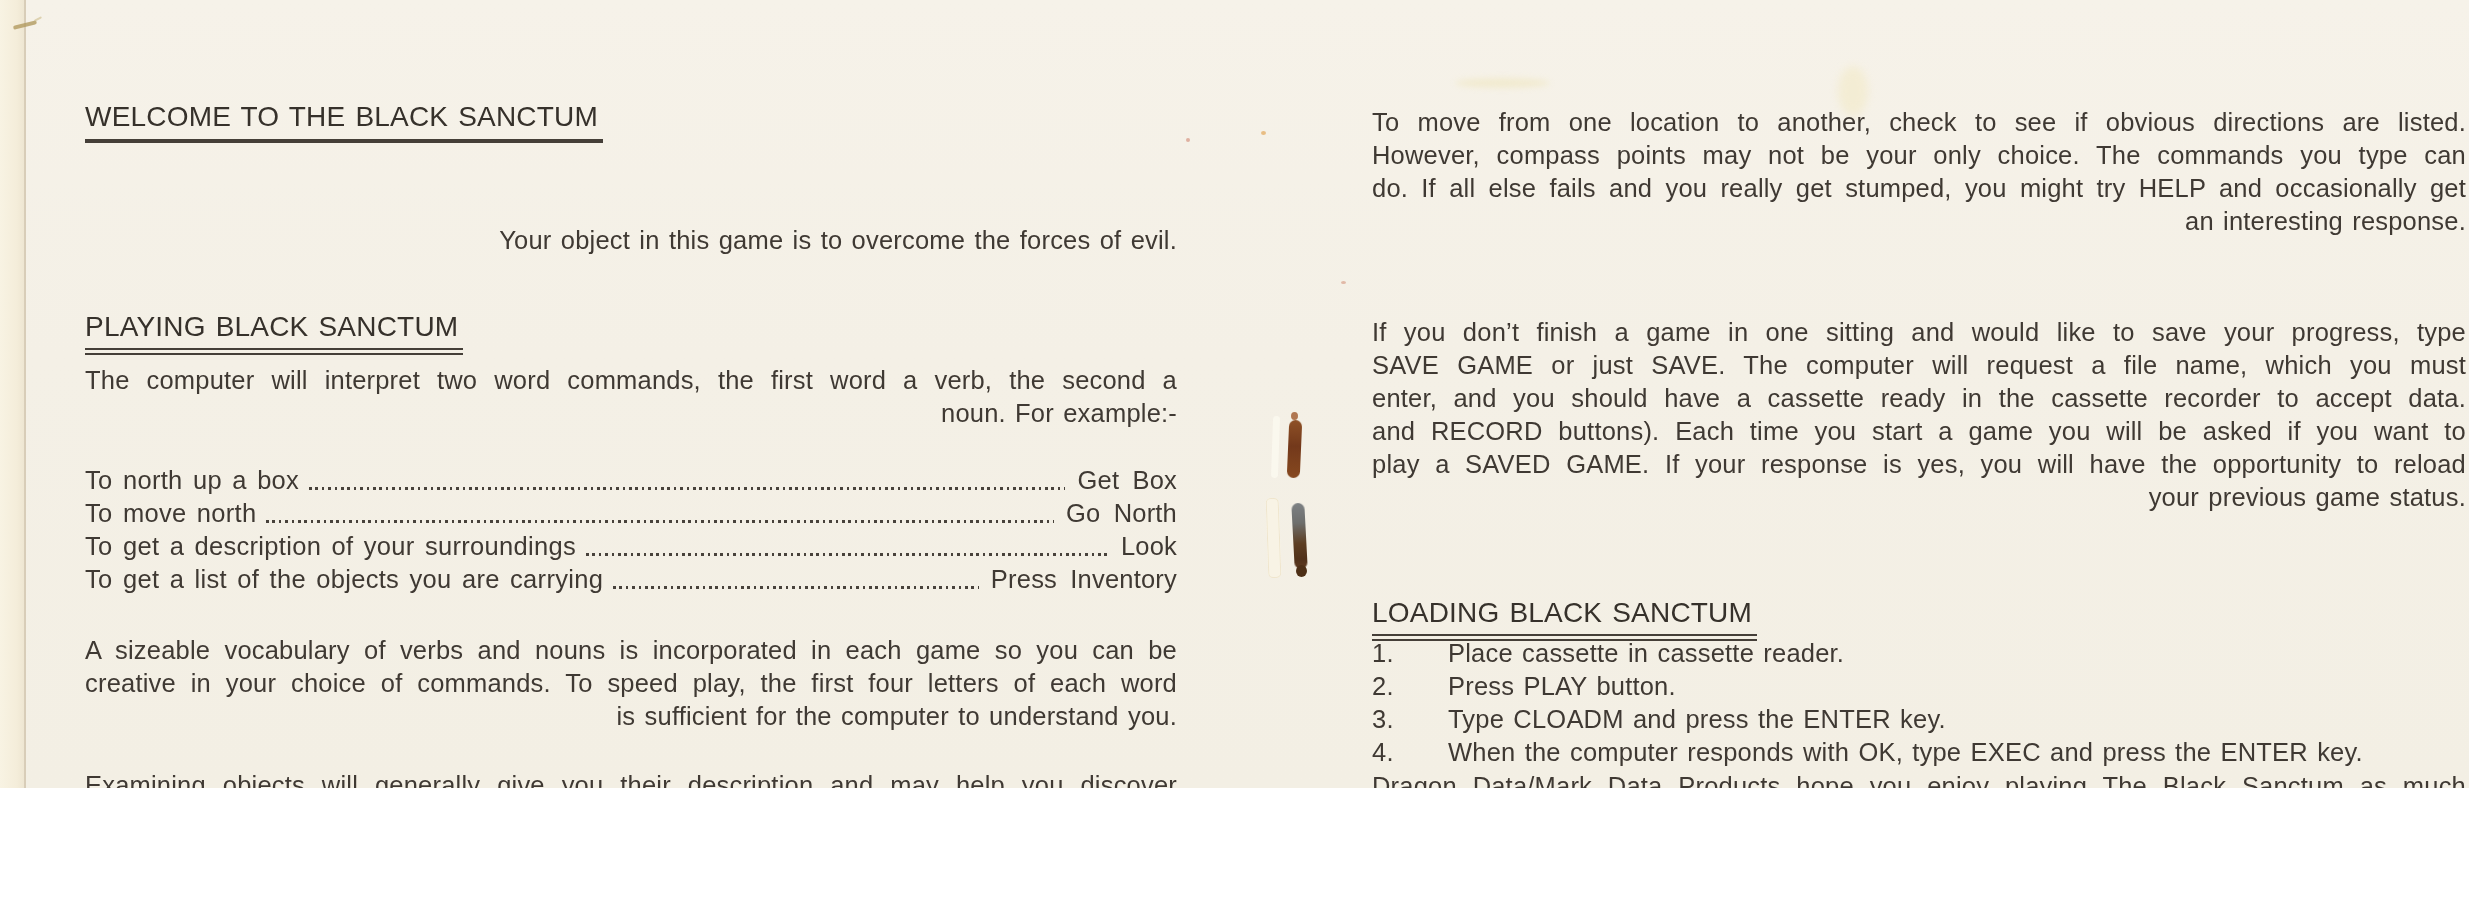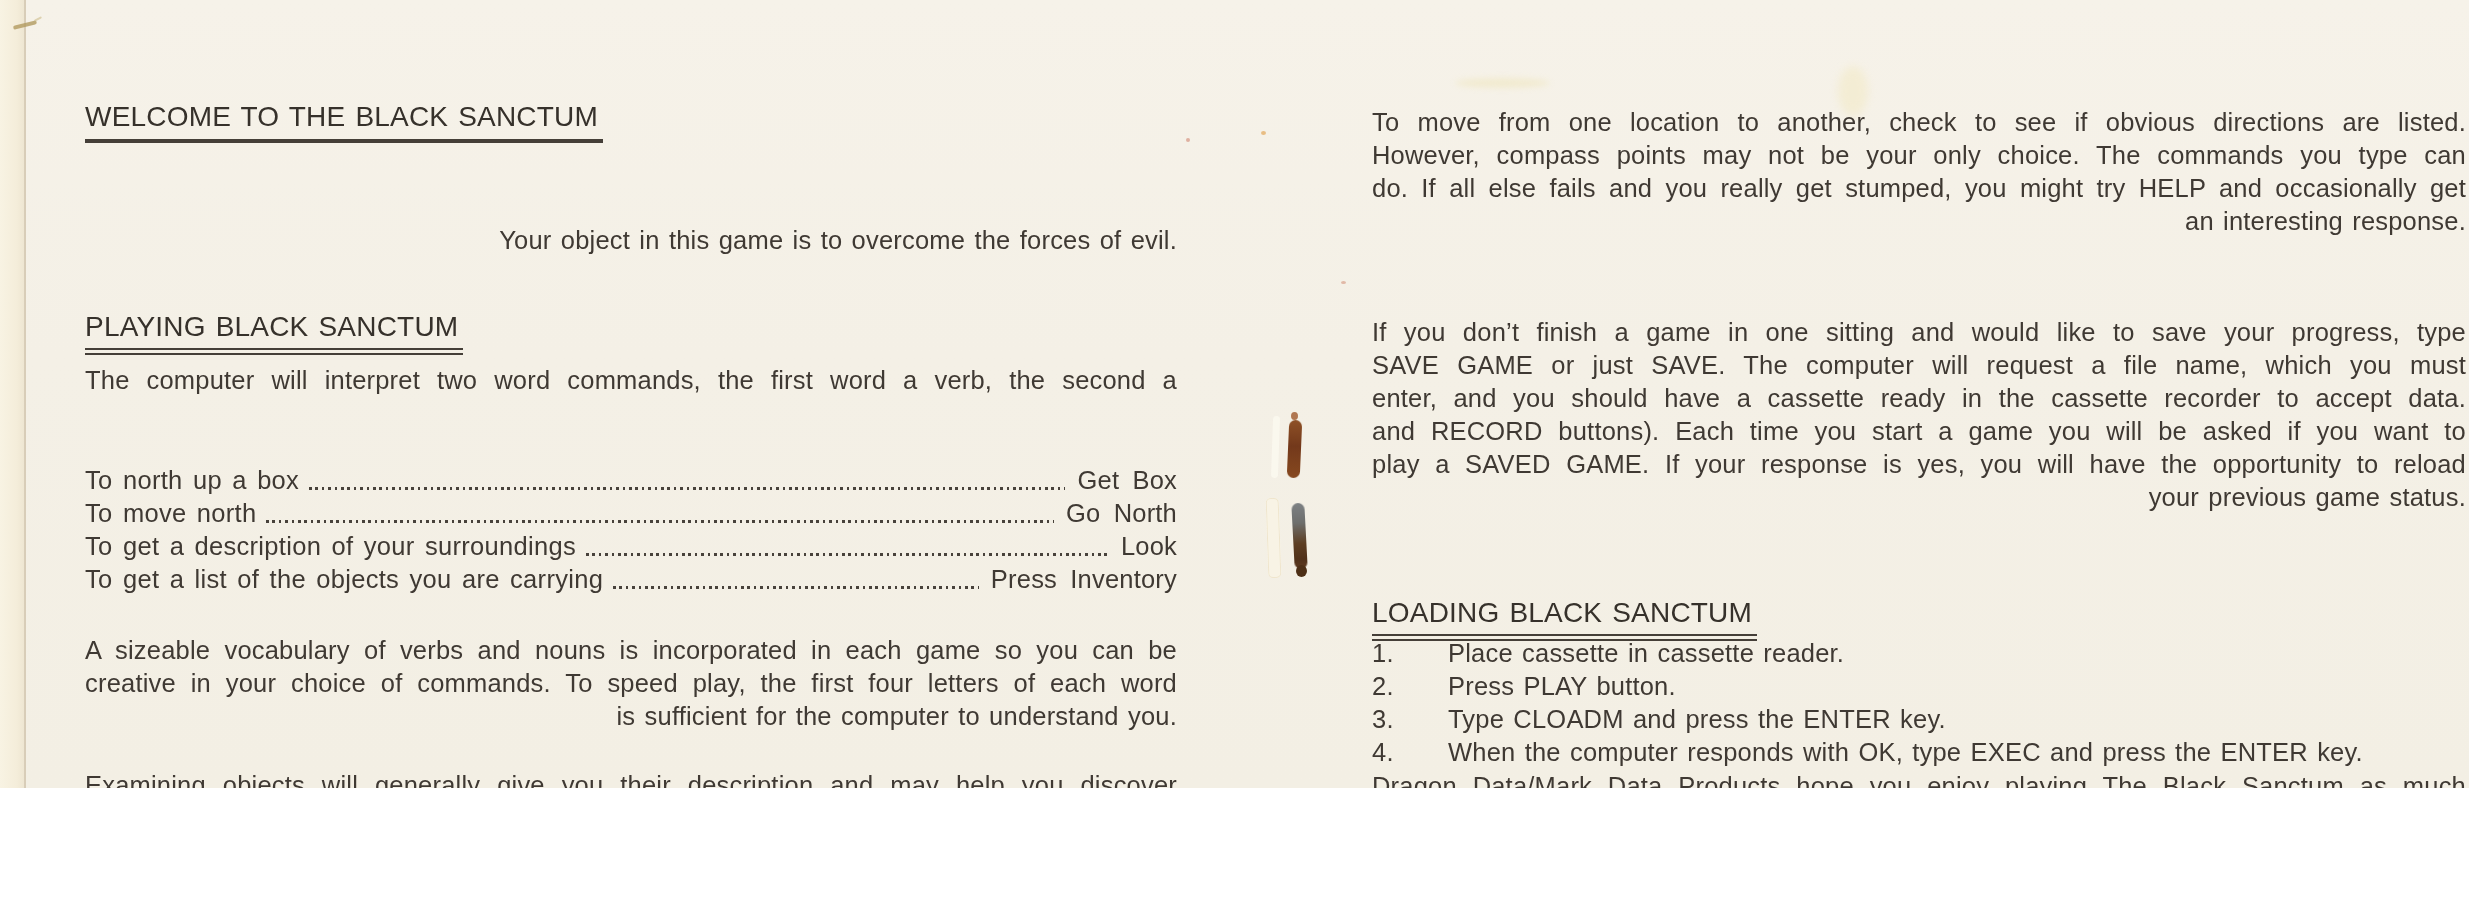--- a/index.html
+++ b/index.html
@@ -113,20 +113,21 @@
     </h1>
 
     <p class="block ll" style="top:224px">Your object in this game is to overcome the forces of evil.</p>
 
     <h2 class="block heading" style="top:284px">
       <span class="u-double">PLAYING BLACK SANCTUM</span>
     </h2>
 
     <div class="block" style="top:364px">
       <div class="jl">The computer will interpret two word commands, the first word a verb, the second a</div>
+      <div class="ll">noun. For example:-</div>
     </div>
 
     <div class="block" style="top:464px">
       <div class="cmdrow">
         <span class="cmdlabel">To north up a box</span>
         <span class="leader"></span>
         <span class="cmdvalue">Get Box</span>
       </div>
       <div class="cmdrow">
         <span class="cmdlabel">To move north</span>

